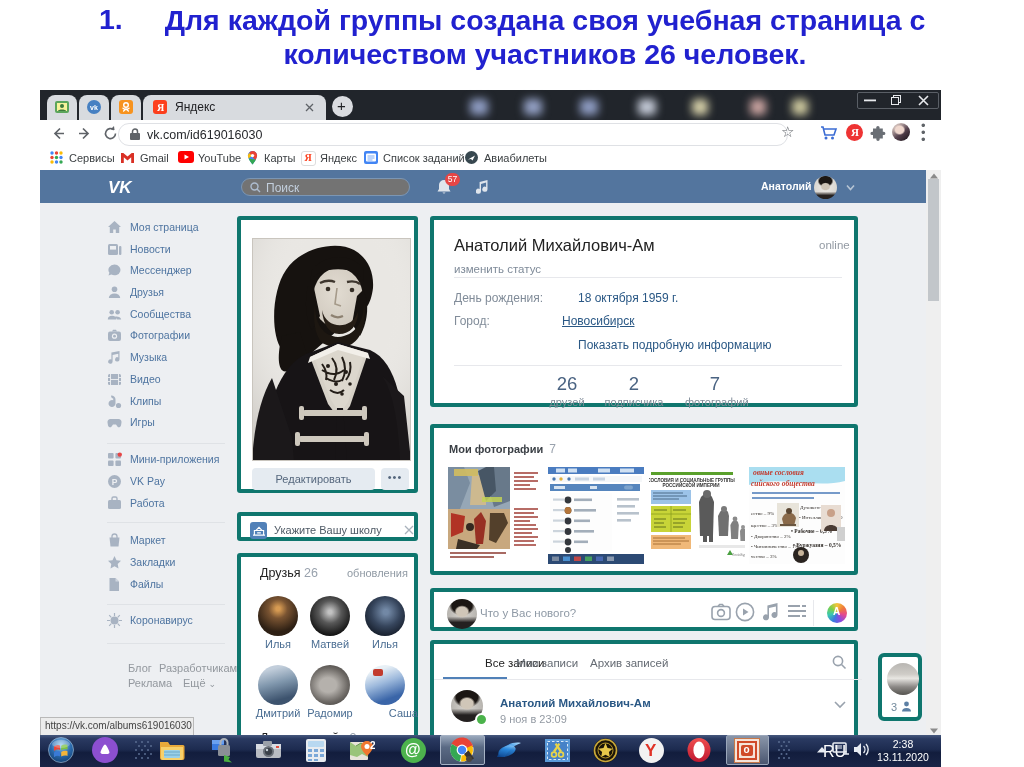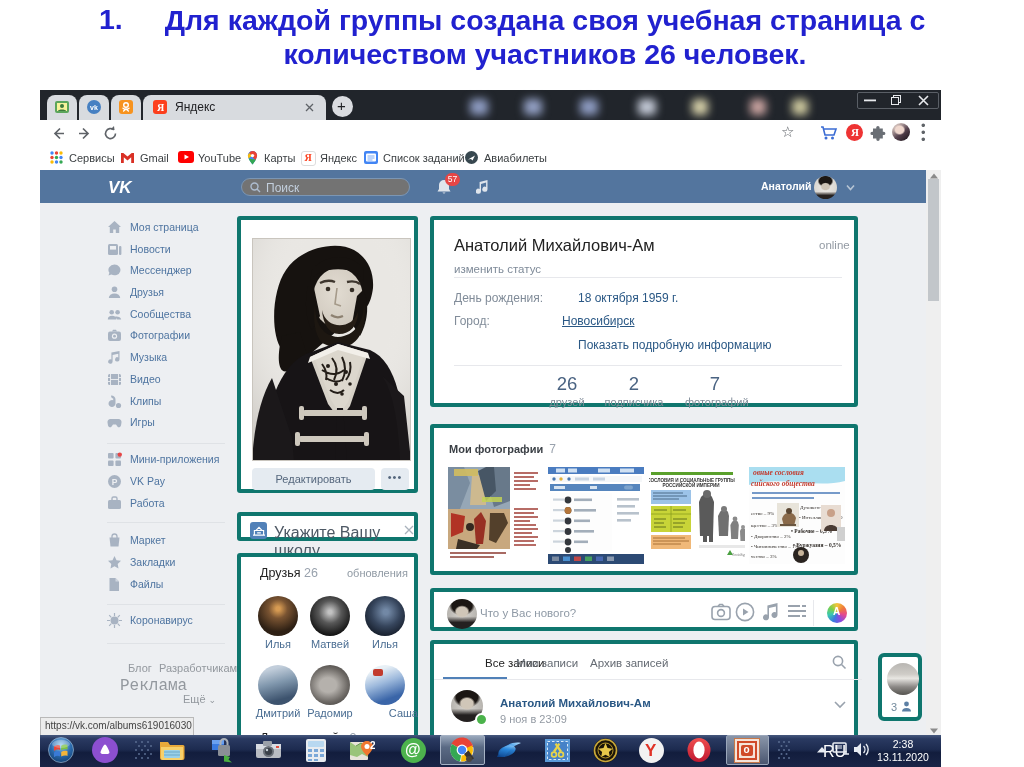--- a/index.html
+++ b/index.html
@@ -105,20 +105,27 @@
       <svg class="abs" style="left:10px;top:5px" width="17" height="17" viewBox="0 0 17 17">
           <path d="M10 3.5L5 8.5l5 5M5 8.5h9" stroke="#5f6368" stroke-width="1.7" fill="none"></path>
         </svg>
       <svg class="abs" style="left:36px;top:5px" width="17" height="17" viewBox="0 0 17 17">
           <path d="M7 3.5l5 5-5 5M12 8.5H3" stroke="#5f6368" stroke-width="1.7" fill="none"></path>
         </svg>
       <svg class="abs" style="left:62px;top:5px" width="17" height="17" viewBox="0 0 17 17">
           <path d="M13.5 8.5a5 5 0 1 1-1.7-3.7" stroke="#5f6368" stroke-width="1.6" fill="none"></path>
           <path d="M12 1l.5 4-4-.6z" fill="#5f6368"></path>
         </svg>
+      <div id="urlpill">
+        <svg class="abs" style="left:10px;top:4px" width="12" height="13">
+            <rect x="1" y="5" width="10" height="7" rx="1" fill="#5f6368"></rect>
+            <path d="M3.5 5V3.5a2.5 2.5 0 0 1 5 0V5" stroke="#5f6368" stroke-width="1.5" fill="none"></path>
+          </svg>
+        <span class="abs" style="left:28px;top:4px;font-size:12.5px;color:#27292d;">vk.com/id619016030</span>
+      </div>
       <span class="abs" style="left:741px;top:3px;font-size:15px;color:#5f6368;">☆</span>
       <svg class="abs" style="left:780px;top:5px" width="18" height="16">
           <path d="M1 2h2l2 8h9l2-6H4" fill="none" stroke="#3b6cd4" stroke-width="1.6"></path>
           <circle cx="6" cy="13" r="1.5" fill="#3b6cd4"></circle>
           <circle cx="12.5" cy="13" r="1.5" fill="#3b6cd4"></circle>
         </svg>
       <div class="abs" style="left:806px;top:4px;width:17px;height:17px;border-radius:50%;background:#e33;">
           <span class="abs" style="left:5px;top:2px;font-size:11px;color:#fff;font-family:'Liberation Serif';font-weight:bold;">Я</span>
         </div>
       <svg class="abs" style="left:830px;top:5px" width="16" height="16" viewBox="0 0 16 16">
@@ -324,22 +331,22 @@
             <circle cx="7.5" cy="7.5" r="4" fill="#a8b3c2"></circle>
             <g stroke="#a8b3c2" stroke-width="1.2">
               <path d="M7.5 0v3M7.5 12v3M0 7.5h3M12 7.5h3M2.2 2.2l2.1 2.1M10.7 10.7l2.1 2.1M2.2 12.8l2.1-2.1M10.7 4.3l2.1-2.1"></path>
             </g>
           </svg>
           <span class="sbtxt">Коронавирус</span>
         </div>
       <div class="sbdiv" style="left:67px;top:440px;width:118px"></div>
       <div class="abs" style="left:88px;top:459px;font-size:11px;color:#93989e;">Блог</div>
         <div class="abs" style="left:119px;top:459px;font-size:11px;color:#93989e;">Разработчикам</div>
-      <div class="abs" style="left:80px;top:474px;font-size:16px;color:#93989e;font-family:Liberation Mono, monospace;">Реклама</div>
-        <div class="abs" style="left:143px;top:474px;font-size:11px;color:#93989e;margin-top:16px;">Ещё <span style="font-size:9px">⌄</span></div>
+      <div class="abs" style="left:88px;top:474px;font-size:11px;color:#93989e;">Реклама</div>
+        <div class="abs" style="left:143px;top:474px;font-size:11px;color:#93989e;">Ещё <span style="font-size:9px">⌄</span></div>
 
       <div class="card" style="left:197px;top:13px;width:181px;height:277px;">
         <svg class="abs" style="left:11px;top:18px" width="159" height="223" viewBox="0 0 159 223">
           <defs>
             <radialGradient id="pg" cx="0.55" cy="0.3" r="0.95">
                 <stop offset="0.35" stop-color="#efedea" stop-opacity="0"></stop>
                 <stop offset="1" stop-color="#b5b1aa"></stop>
               </radialGradient>
             <radialGradient id="fg" cx="0.45" cy="0.4" r="0.85">
                 <stop offset="0" stop-color="#e2dcd2"></stop>
@@ -391,21 +398,21 @@
         </svg>
         <div class="abs" style="left:11px;top:248px;width:123px;height:22px;background:#e5ebf1;border-radius:4px;text-align:center;font-size:11px;line-height:22px;color:#55677d;">Редактировать</div>
         <div class="abs" style="left:140px;top:248px;width:28px;height:22px;background:#e5ebf1;border-radius:4px;text-align:center;font-size:11px;line-height:18px;color:#55677d;letter-spacing:1px;">•••</div>
       </div>
       <div class="card" style="left:197px;top:309px;width:181px;height:29px;">
         <div class="abs" style="left:9px;top:6px;width:17px;height:17px;background:#5181b8;border-radius:3px;">
             <svg class="abs" style="left:2.5px;top:2.5px" width="12" height="12" viewBox="0 0 13 13">
               <path d="M0 11h13M1.5 11V6h10v5M3 6L6.5 2.5 10 6M4.5 8.5h4" stroke="#fff" stroke-width="1.2" fill="none"></path>
             </svg>
           </div>
-        <span class="abs" style="left:33px;top:8px;font-size:16px;color:#4e5965;">Укажите Вашу школу</span>
+        <span class="abs" style="left:33px;top:8px;font-size:11px;color:#4e5965;">Укажите Вашу школу</span>
         <svg class="abs" style="left:163px;top:9px" width="10" height="10">
             <path d="M1 1l8 8M9 1l-8 8" stroke="#a9b2bc" stroke-width="1.3"></path>
           </svg>
       </div>
       <div class="card" style="left:197px;top:350px;width:181px;height:200px;">
         <span class="abs" style="left:19px;top:9px;font-size:12.5px;color:#222;">Друзья <span style="color:#99a2ad">26</span></span>
         <span class="abs" style="left:106px;top:10px;font-size:11px;color:#8f99a3;">обновления</span>
         <div class="abs" style="left:17px;top:39px;width:40px;height:40px;border-radius:50%;background:radial-gradient(circle at 50% 32%,#d69a52 6%,#7a5432 28%,#2e2014 68%);"></div>
         <div class="abs" style="left:69px;top:39px;width:40px;height:40px;border-radius:50%;background:radial-gradient(circle at 50% 40%,#c2c2c2 6%,#585858 36%,#0e0e0e 78%);"></div>
         <div class="abs" style="left:124px;top:39px;width:40px;height:40px;border-radius:50%;background:radial-gradient(circle at 52% 40%,#7288a5 8%,#36455c 45%,#0f1520 85%);"></div>

